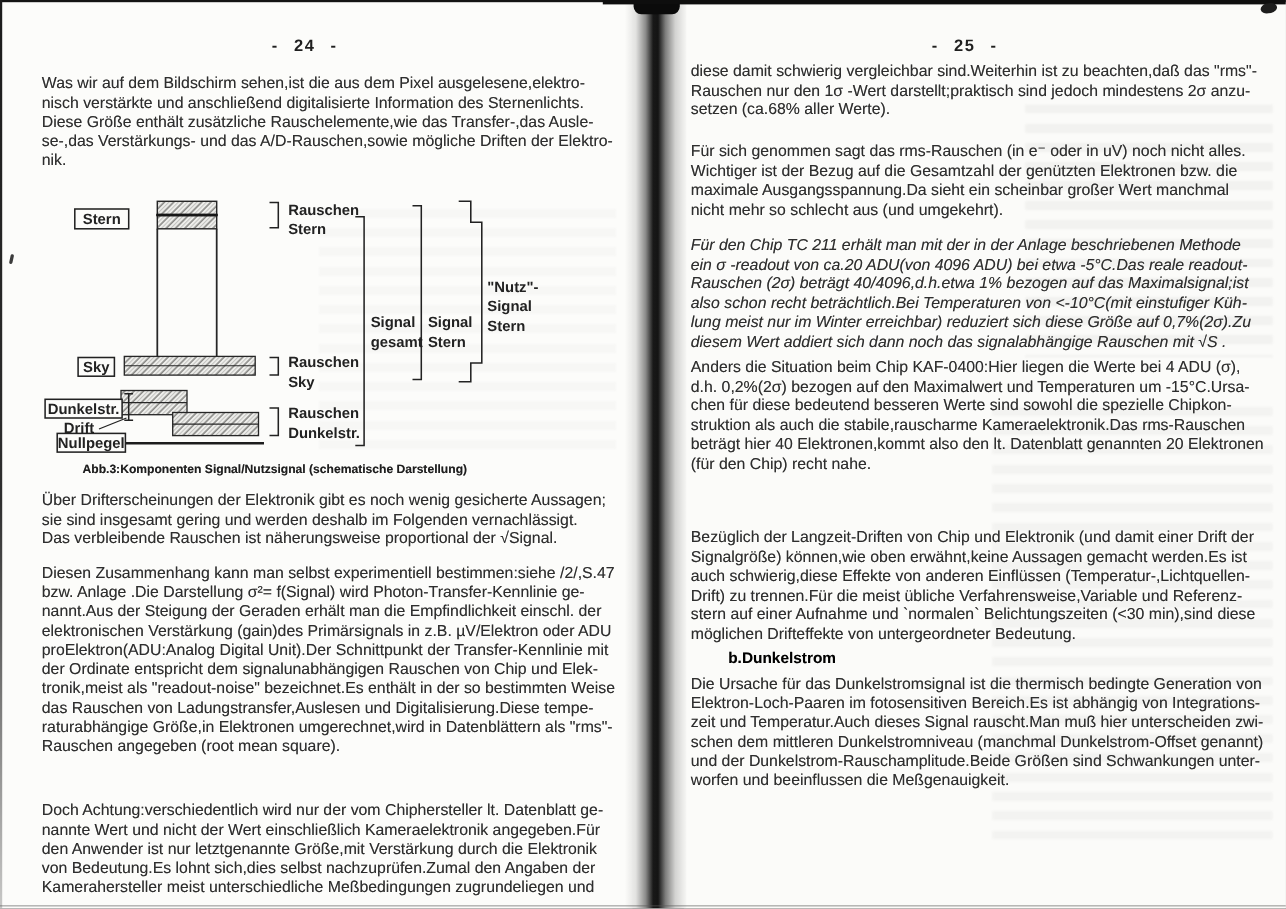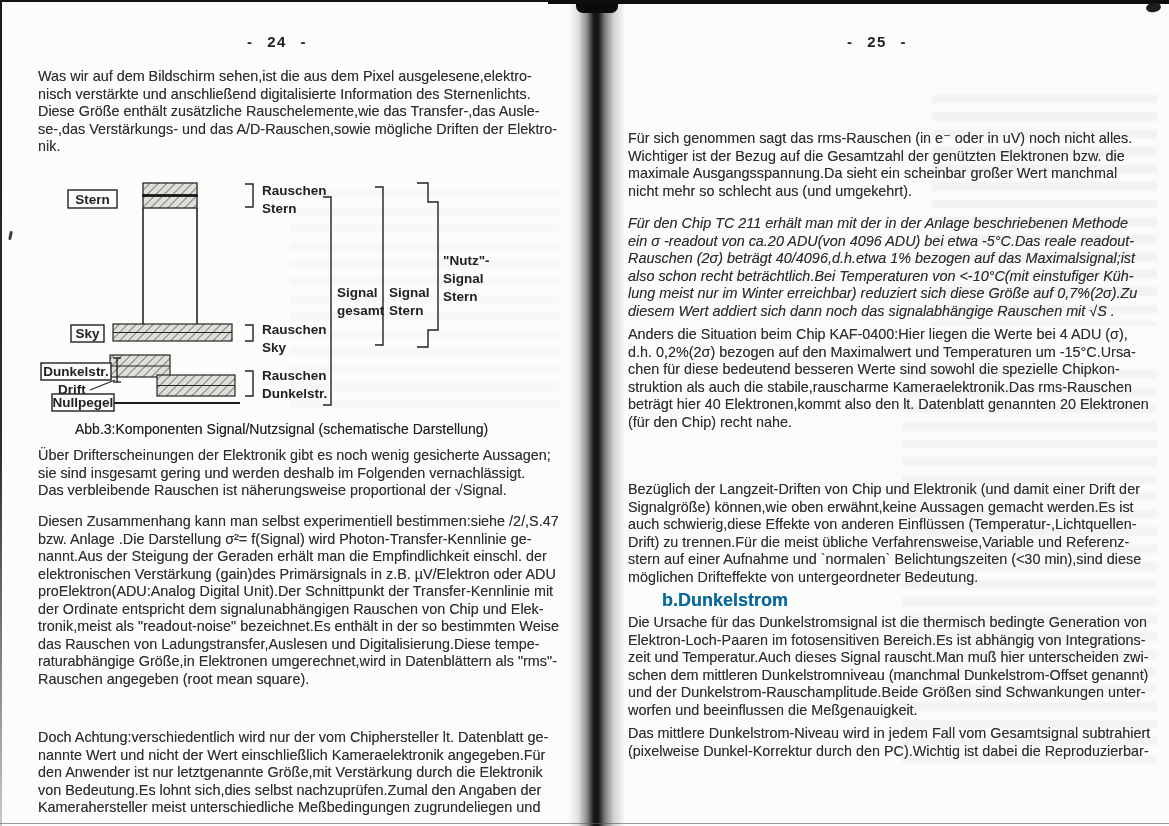--- a/index.html
+++ b/index.html
@@ -17,26 +17,26 @@
     letter-spacing:1.5px;word-spacing:8px;
   }
   .para{
     position:absolute;margin:0;white-space:pre-line;
     font-size:14.4px;line-height:17.5px;color:#2e2e2e;
     text-shadow:0 0 0.4px rgba(70,70,70,.55);
   }
   .page-left .para{left:38px;width:530px;}
   .page-right .para{left:6px;width:525px;}
   .subheading{
-    position:absolute;left:40px;margin:0;font-size:18px;font-weight:bold;color:#0369a1;
+    position:absolute;left:40px;margin:0;font-size:14px;font-weight:bold;color:#000000;
     text-shadow:0 0 0.4px rgba(70,70,70,.55);
   }
   .fig-caption{
     position:absolute;left:75px;top:421px;margin:0;
-    font-size:14px;font-weight:normal;color:#1e1e1e;
+    font-size:11px;font-weight:bold;color:#1e1e1e;
     text-shadow:0 0 0.4px rgba(60,60,60,.6);
   }
   .figure{position:absolute;left:38px;top:175px;}
   .figure text{
     font-family:"Liberation Sans","DejaVu Sans",sans-serif;
     font-weight:bold;fill:#222;font-size:13.5px;
   }
   
   .gutter{
     position:absolute;left:568px;top:0;width:56px;height:826px;pointer-events:none;
@@ -193,20 +193,23 @@
 den Anwender ist nur letztgenannte Größe,mit Verstärkung durch die Elektronik
 von Bedeutung.Es lohnt sich,dies selbst nachzuprüfen.Zumal den Angaben der
 Kamerahersteller meist unterschiedliche Meßbedingungen zugrundeliegen und</p>
   </div>
 
   <div class="page page-right">
     <div class="ghost" style="left:310px;top:95px;width:225px;height:230px;"></div>
     <div class="ghost" style="left:280px;top:370px;width:255px;height:400px;opacity:.45;"></div>
     <div class="pagenum" style="left:225px;top:33px;">- 25 -</div>
 
+    <p class="para" style="top:57px;">diese damit schwierig vergleichbar sind.Weiterhin ist zu beachten,daß das "rms"-
+Rauschen nur den 1σ -Wert darstellt;praktisch sind jedoch mindestens 2σ  anzu-
+setzen (ca.68% aller Werte).</p>
     <p class="para" style="top:130px;">Für sich genommen sagt das rms-Rauschen (in e⁻ oder in uV) noch nicht alles.
 Wichtiger ist der Bezug auf die Gesamtzahl der genützten Elektronen bzw. die
 maximale Ausgangsspannung.Da sieht ein scheinbar großer Wert manchmal
 nicht mehr so schlecht aus (und umgekehrt).</p>
     <p class="para" style="top:215px;font-style:italic;">Für den Chip TC 211 erhält man mit der in der Anlage beschriebenen Methode
 ein σ -readout von ca.20 ADU(von 4096 ADU) bei etwa -5°C.Das reale readout-
 Rauschen (2σ) beträgt 40/4096,d.h.etwa 1% bezogen auf das Maximalsignal;ist
 also schon recht beträchtlich.Bei Temperaturen von &lt;-10°C(mit einstufiger Küh-
 lung meist nur im Winter erreichbar) reduziert sich diese Größe auf  0,7%(2σ).Zu
 diesem Wert addiert sich dann noch das signalabhängige Rauschen mit √S .</p>
@@ -222,22 +225,20 @@
 Drift) zu trennen.Für die meist übliche Verfahrensweise,Variable und Referenz-
 stern auf einer Aufnahme und `normalen` Belichtungszeiten (&lt;30 min),sind diese
 möglichen Drifteffekte von untergeordneter Bedeutung.</p>
     <p class="subheading" style="top:590px;">b.Dunkelstrom</p>
     <p class="para" style="top:614px;">Die Ursache für das Dunkelstromsignal ist die thermisch bedingte Generation von
 Elektron-Loch-Paaren im fotosensitiven Bereich.Es ist abhängig von Integrations-
 zeit und Temperatur.Auch dieses Signal rauscht.Man muß hier unterscheiden zwi-
 schen dem mittleren Dunkelstromniveau (manchmal Dunkelstrom-Offset genannt)
 und der Dunkelstrom-Rauschamplitude.Beide Größen sind Schwankungen unter-
 worfen und  beeinflussen die Meßgenauigkeit.</p>
-    <p class="para" style="top:725px;">Das mittlere Dunkelstrom-Niveau wird in jedem Fall vom Gesamtsignal subtrahiert
-(pixelweise Dunkel-Korrektur durch den PC).Wichtig ist dabei die Reproduzierbar-</p>
   </div>
 
   <div class="gutter"></div>
   <div class="gutter-top-cap"></div>
   <div class="edge-top"></div>
   <div class="edge-top-right"></div>
   <div class="edge-left"></div>
   <div class="edge-bottom"></div>
   <div class="corner-mark"></div>
   <div class="speck"></div>

